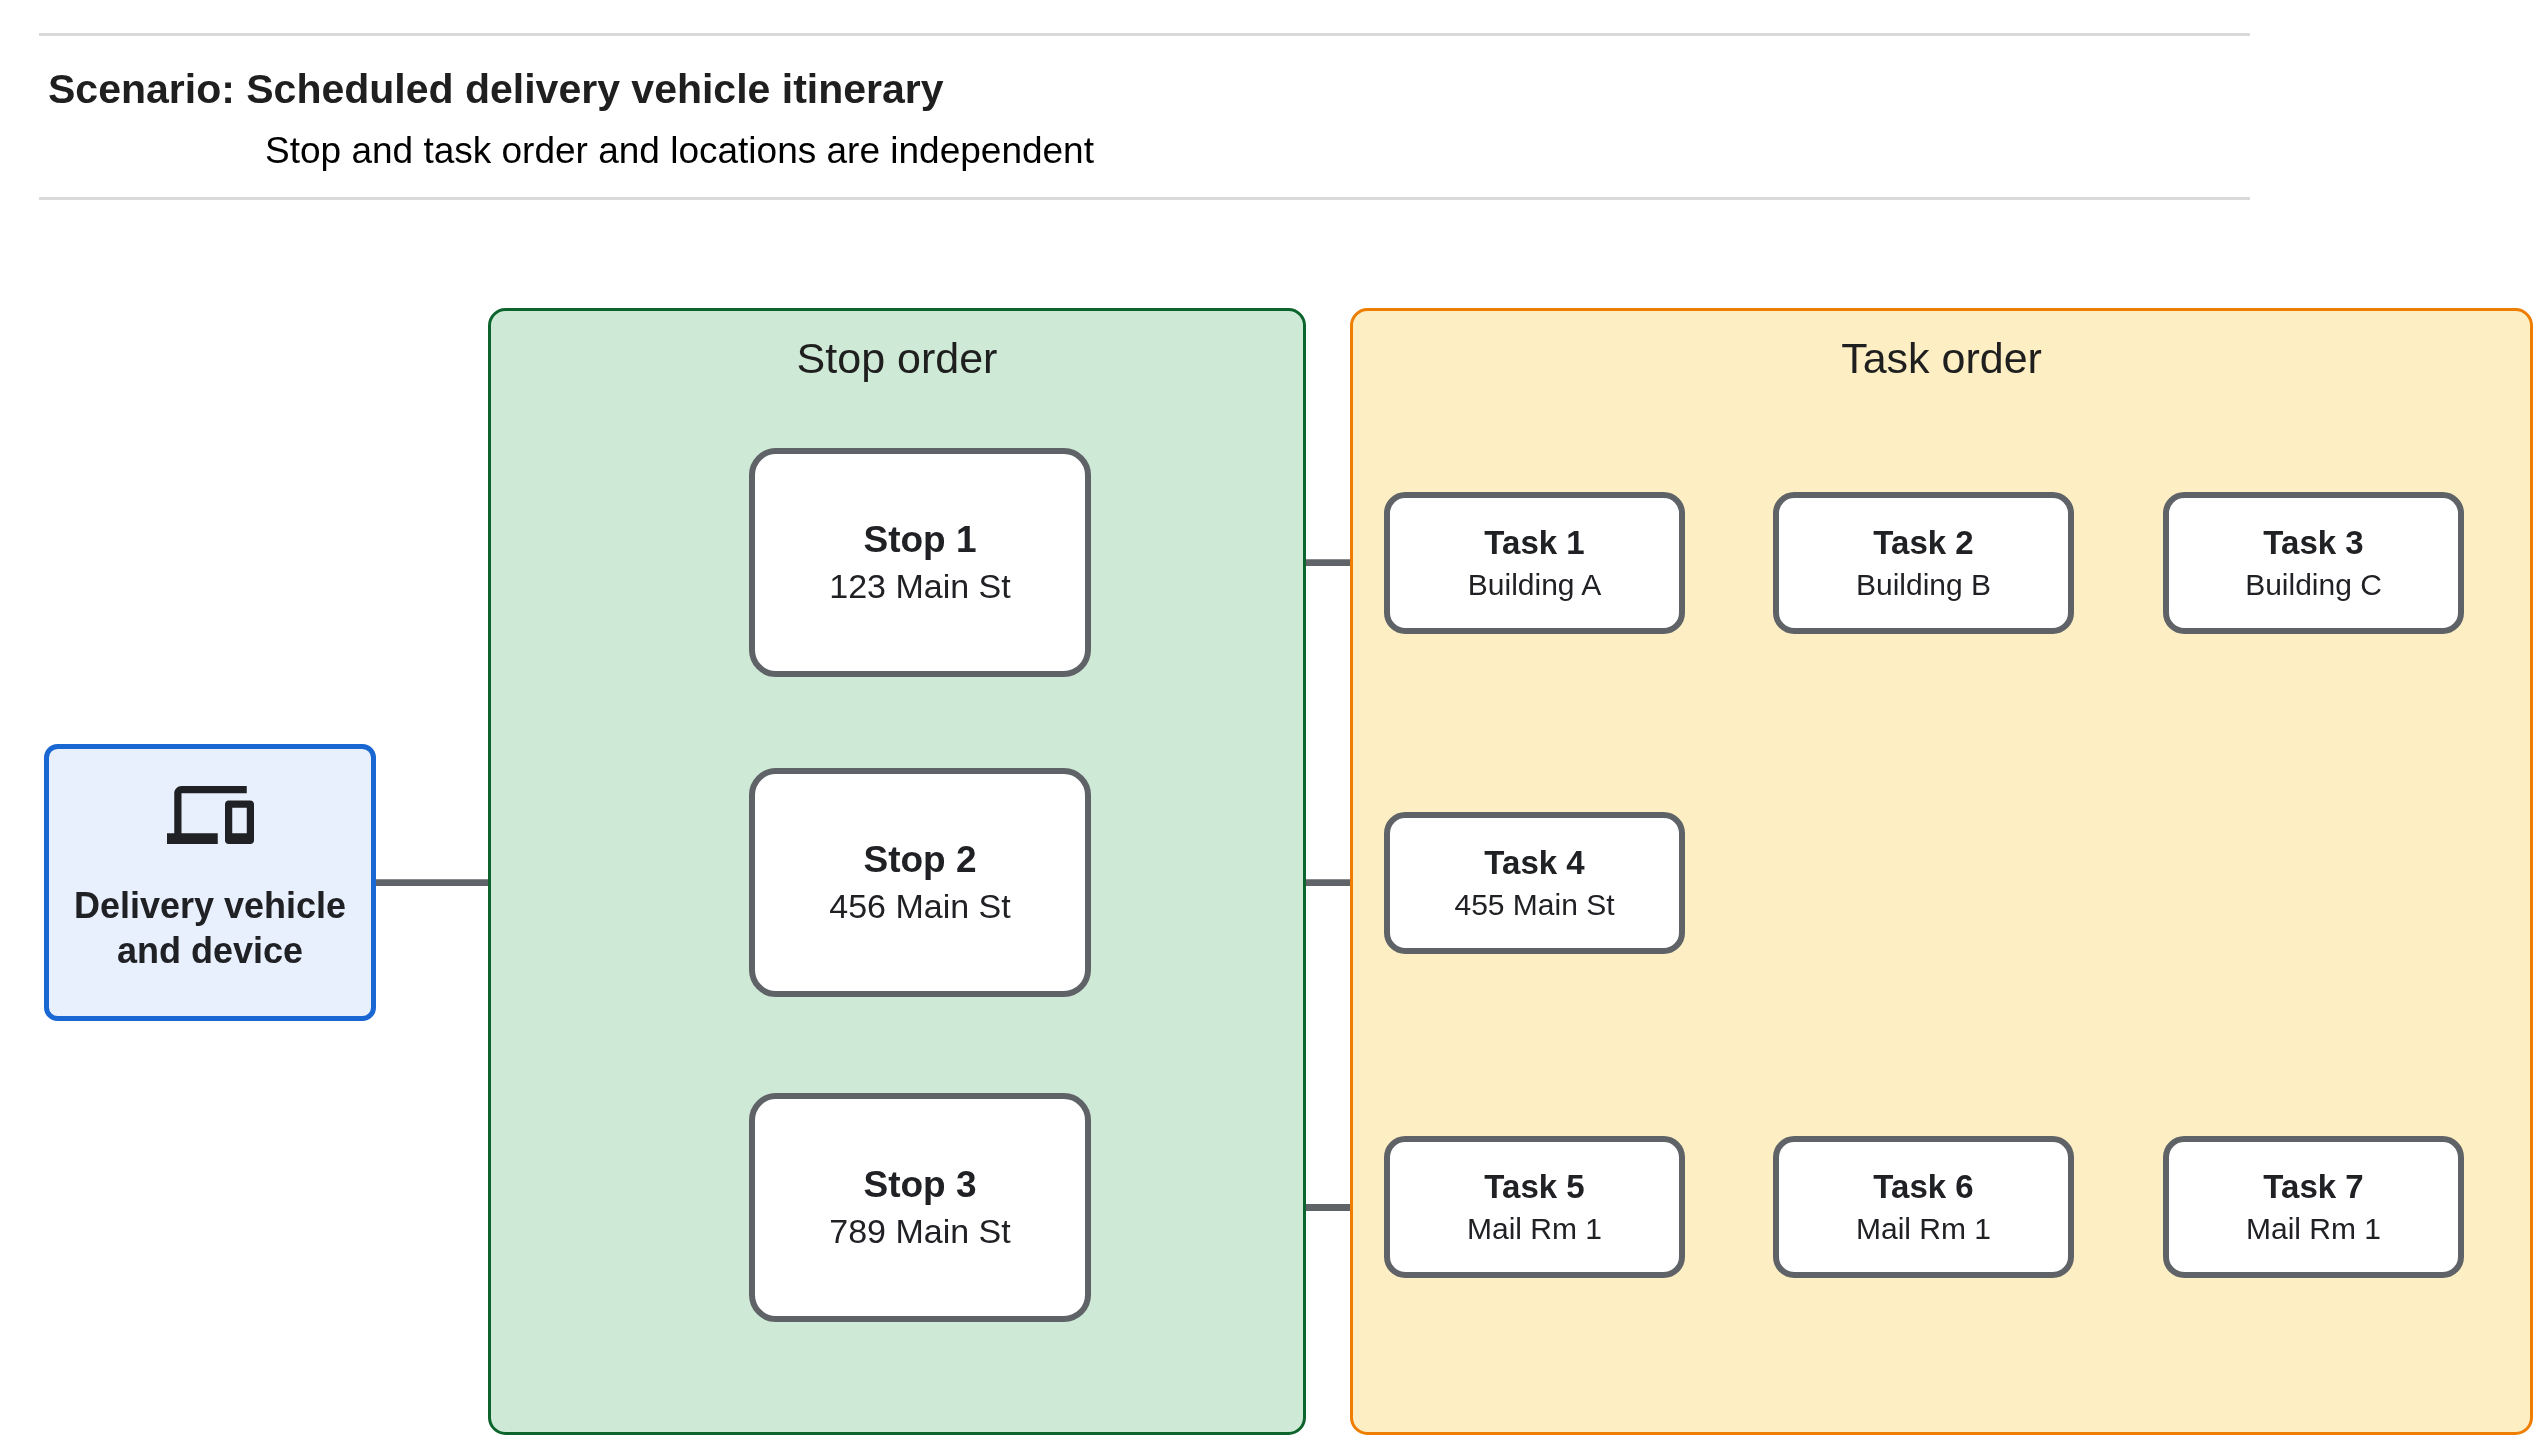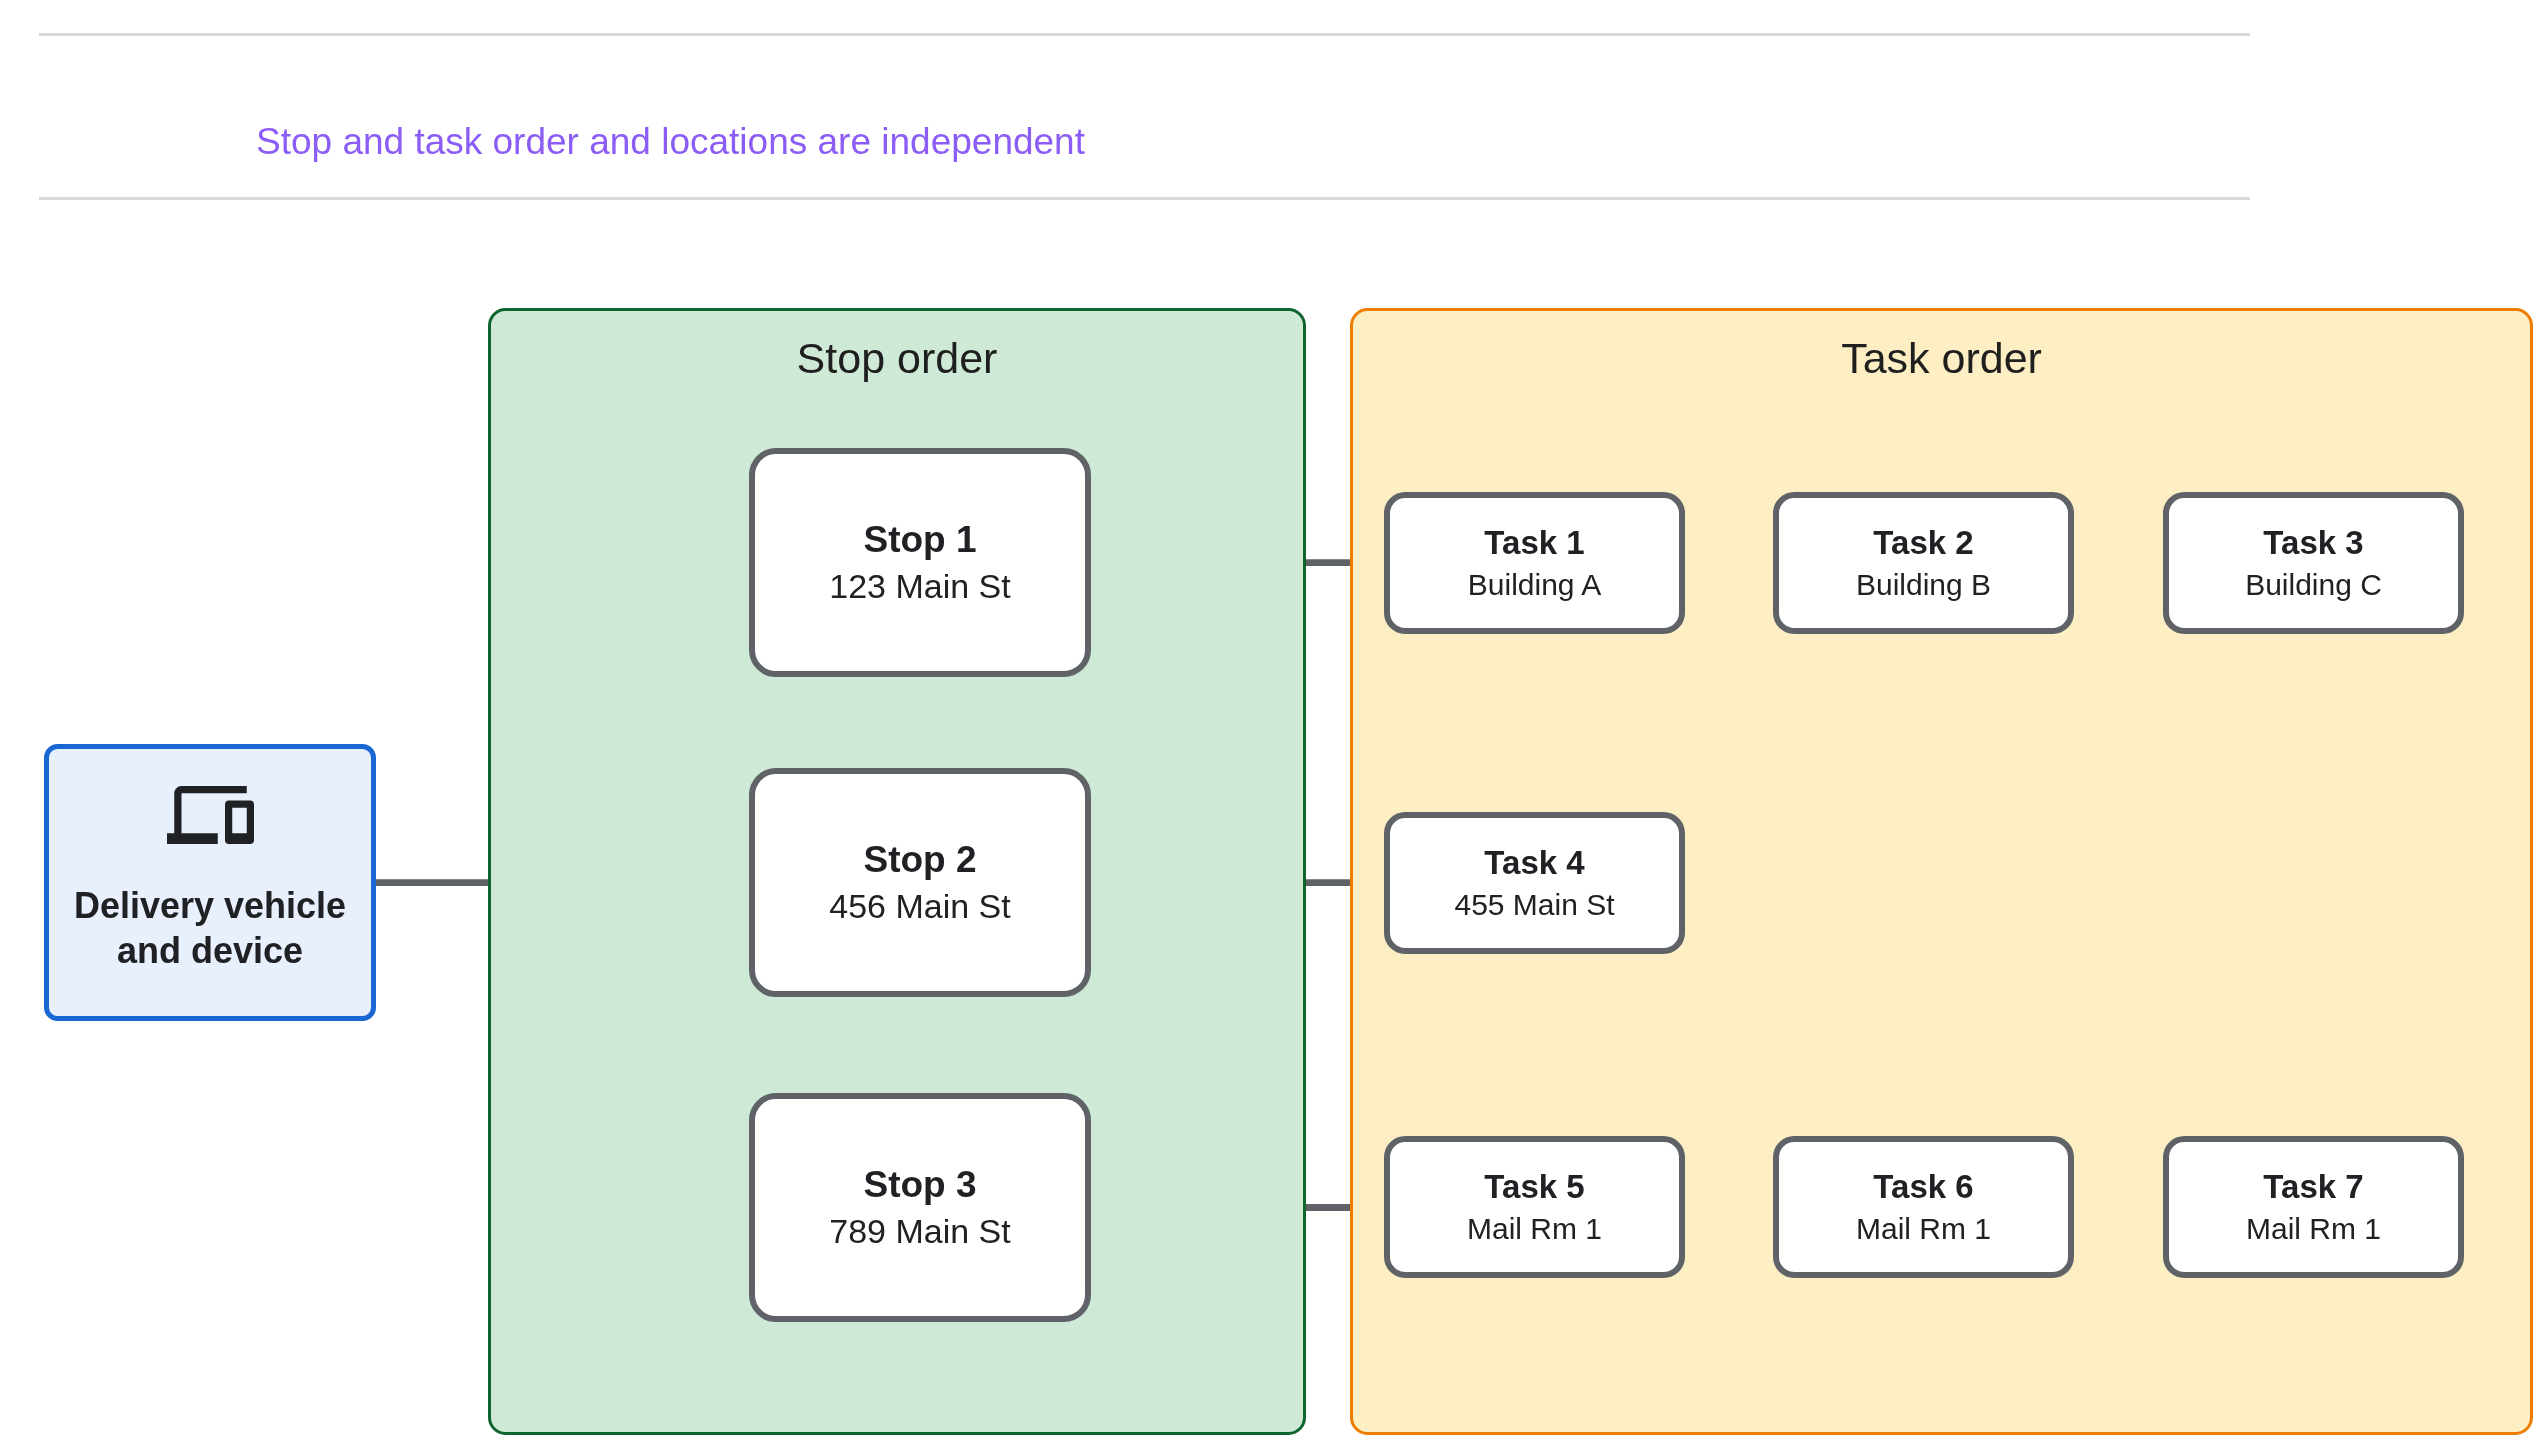--- a/index.html
+++ b/index.html
@@ -36,25 +36,25 @@
     font-size: 41px;
     line-height: 1.15;
     font-weight: 700;
     color: #1f1f1f;
     white-space: nowrap;
   }
   .page-subtitle {
     position: absolute;
     left: 255px;
     top: 120px;
-    margin: 1px;
+    margin: 10px;
     font-size: 37px;
     line-height: 1.15;
     font-weight: 400;
-    color: #8b5cf6;
+    color: #000000;
     white-space: nowrap;
   }
 
   
   .diagram {
     position: absolute;
     inset: 0;
   }
   .connectors {
     position: absolute;
@@ -179,20 +179,21 @@
     line-height: 1.25;
     color: #202124;
   }
 </style>
 </head>
 <body>
 
 <div class="page">
 
   <div class="rule top"></div>
+  <h1 class="page-title">Scenario: Scheduled delivery vehicle itinerary</h1>
   <p class="page-subtitle">Stop and task order and locations are independent</p>
   <div class="rule bottom"></div>
 
   <div class="diagram">
 
     <svg class="connectors" width="2538" height="1452" viewBox="0 0 2617 1497" xmlns="http://www.w3.org/2000/svg">
 
       <line x1="384" y1="910" x2="775" y2="910"></line>
 
       <path d="M 775 580 H 565 V 1245 H 775"></path>

